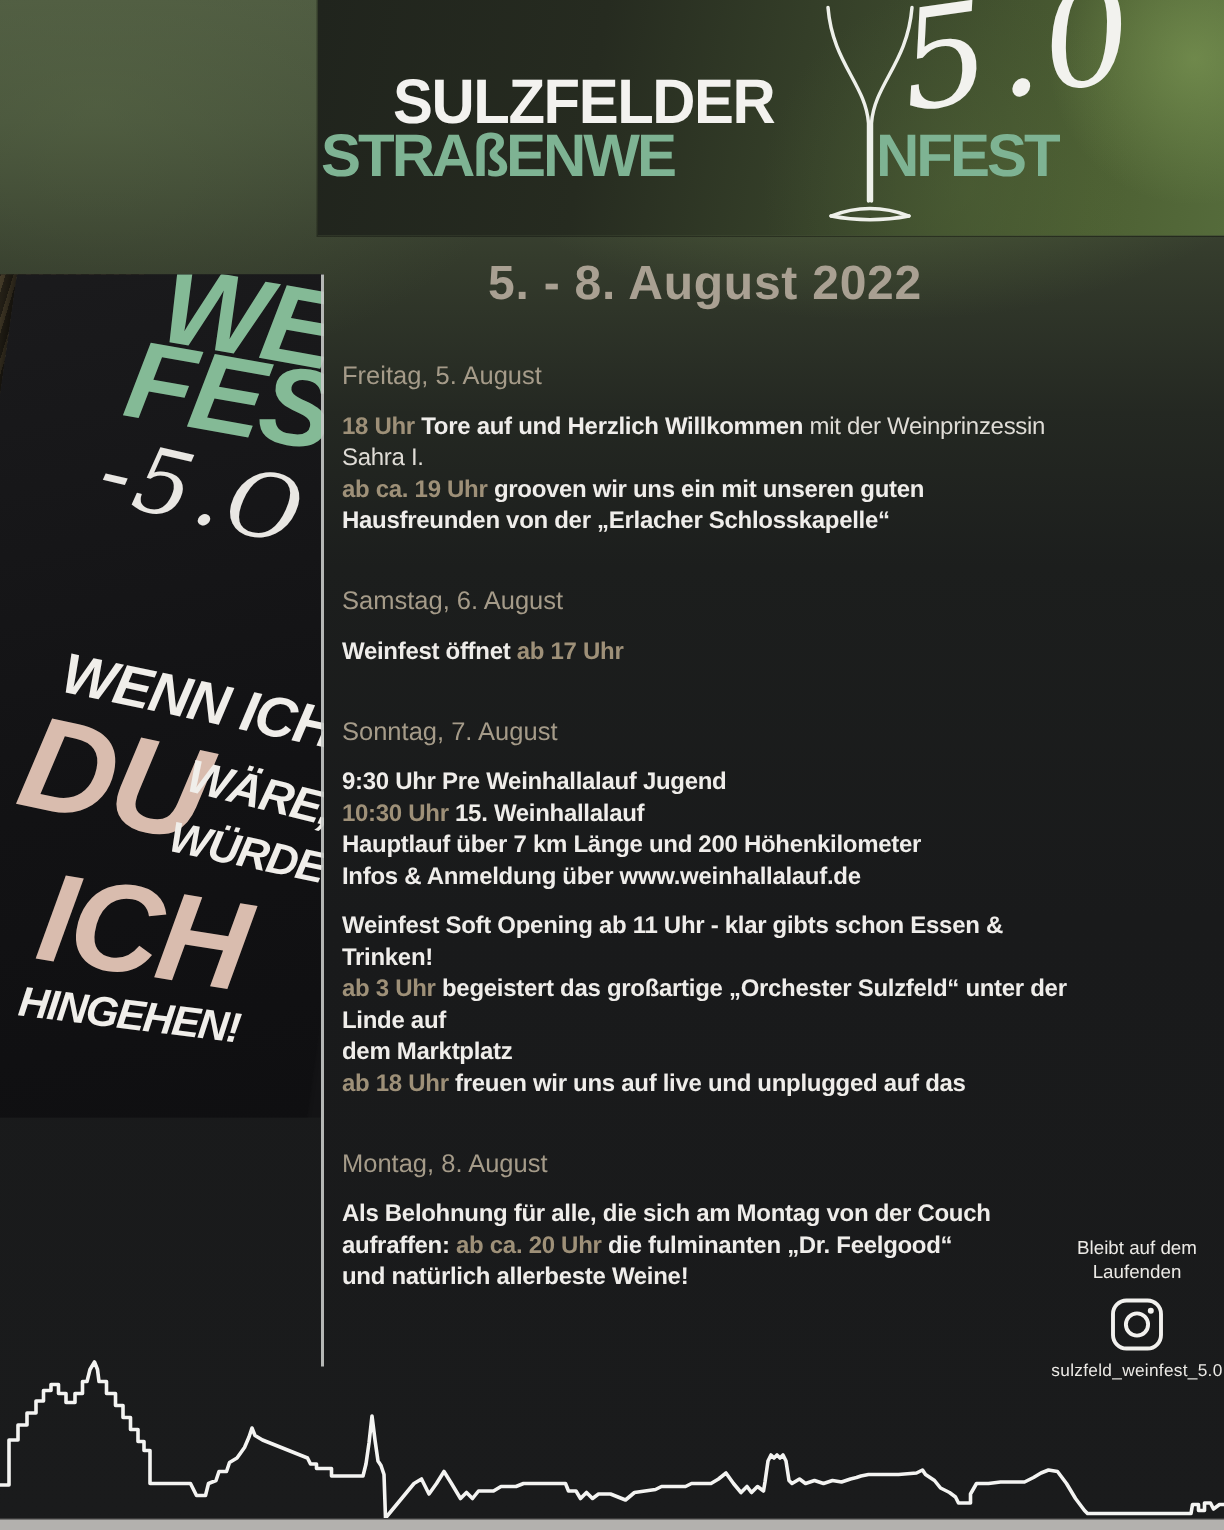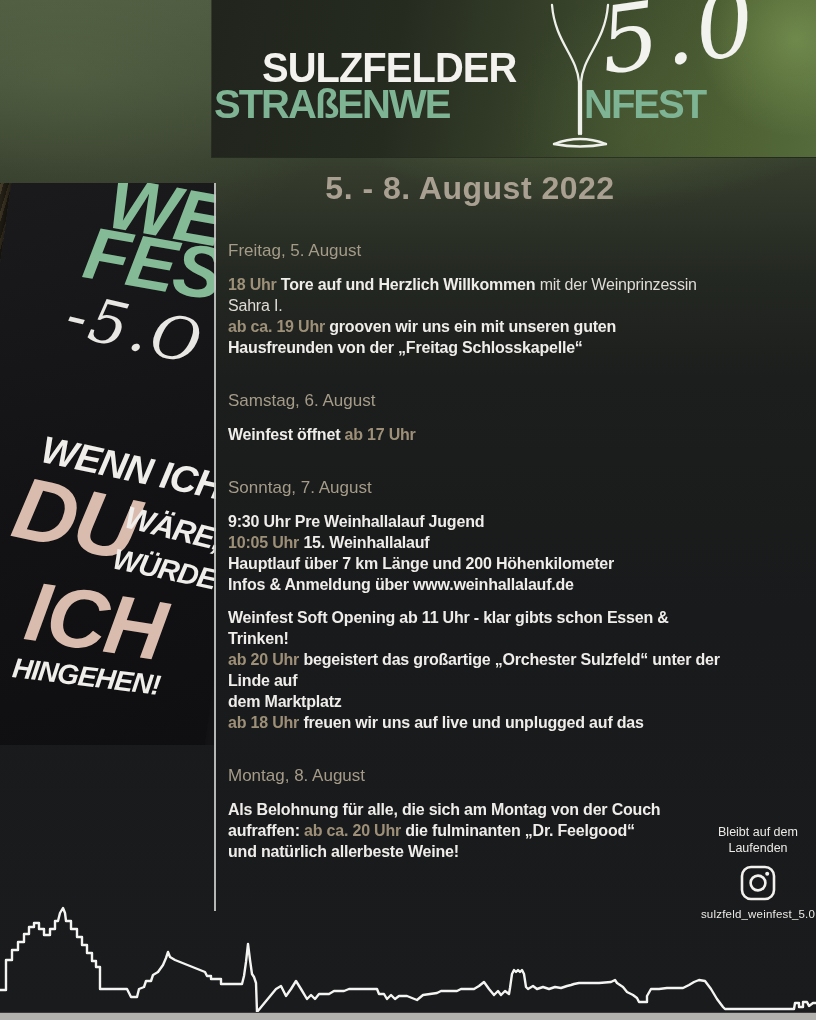--- a/index.html
+++ b/index.html
@@ -147,42 +147,42 @@
 
   <div class="divider"></div>
 
   <div class="schedule">
 
     <section>
       <h3 class="day">Freitag, 5. August</h3>
       <div class="block">
         <p class="line"><span class="t">18 Uhr </span><span class="b">Tore auf und Herzlich Willkommen </span><span class="n">mit der Weinprinzessin Sahra I.</span></p>
         <p class="line"><span class="t">ab ca. 19 Uhr </span><span class="b">grooven wir uns ein mit unseren guten</span></p>
-        <p class="line"><span class="b">Hausfreunden von der „Freitag Schlosskapelle“</span></p>
+        <p class="line"><span class="b">Hausfreunden von der „Erlacher Schlosskapelle“</span></p>
       </div>
     </section>
 
     <section>
       <h3 class="day">Samstag, 6. August</h3>
       <div class="block">
         <p class="line"><span class="b">Weinfest öffnet </span><span class="t">ab 17 Uhr</span></p>
       </div>
     </section>
 
     <section>
       <h3 class="day">Sonntag, 7. August</h3>
       <div class="block">
         <p class="line"><span class="b">9:30 Uhr Pre Weinhallalauf  Jugend</span></p>
-        <p class="line"><span class="t">10:05 Uhr </span><span class="b">15. Weinhallalauf</span></p>
+        <p class="line"><span class="t">10:30 Uhr </span><span class="b">15. Weinhallalauf</span></p>
         <p class="line"><span class="b">Hauptlauf über 7 km Länge und 200 Höhenkilometer</span></p>
         <p class="line"><span class="b">Infos &amp; Anmeldung über www.weinhallalauf.de</span></p>
       </div>
       <div class="block">
         <p class="line"><span class="b">Weinfest Soft Opening ab 11 Uhr - klar gibts schon Essen &amp; Trinken!</span></p>
-        <p class="line"><span class="t">ab 20 Uhr </span><span class="b">begeistert das großartige „Orchester Sulzfeld“  unter der Linde auf</span></p>
+        <p class="line"><span class="t">ab 3 Uhr </span><span class="b">begeistert das großartige „Orchester Sulzfeld“  unter der Linde auf</span></p>
         <p class="line"><span class="b">dem Marktplatz</span></p>
         <p class="line"><span class="t">ab 18 Uhr </span><span class="b">freuen wir uns auf live und unplugged auf das</span></p>
       </div>
     </section>
 
     <section>
       <h3 class="day">Montag, 8. August</h3>
       <div class="block">
         <p class="line"><span class="b">Als Belohnung für alle, die sich am Montag von der Couch</span></p>
         <p class="line"><span class="b">aufraffen:  </span><span class="t">ab ca. 20 Uhr </span><span class="b">die fulminanten „Dr. Feelgood“</span></p>

